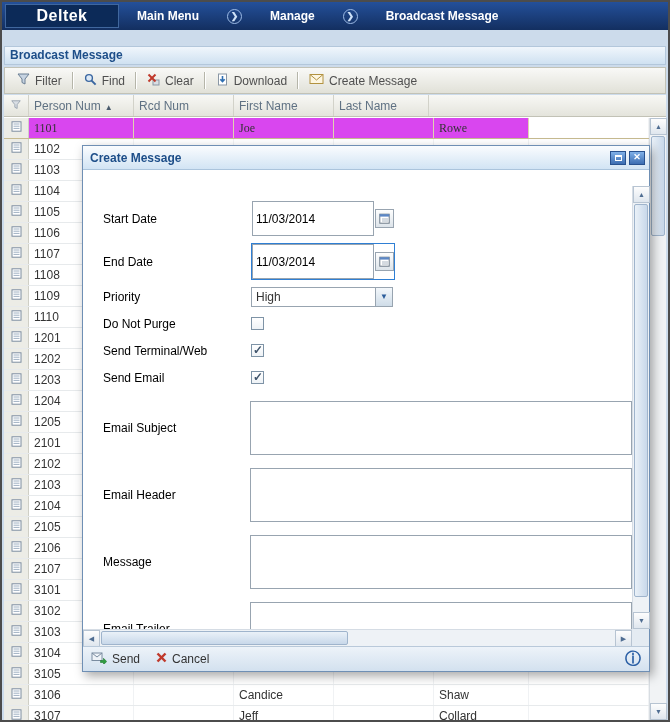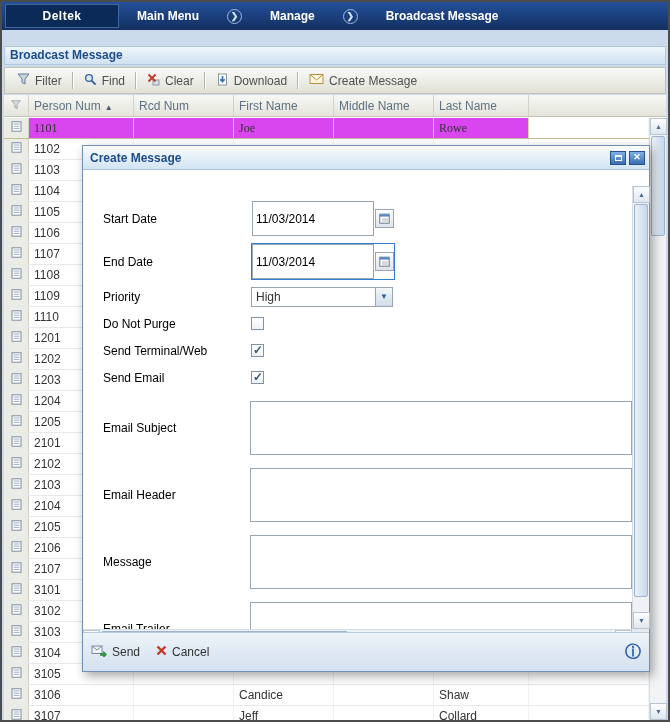--- a/index.html
+++ b/index.html
@@ -16,21 +16,21 @@
 
   
   .topbar {
     position:absolute; top:0; left:0; right:0; height:28px;
     background:linear-gradient(#24509a,#132f60);
     display:flex; align-items:center;
   }
   .logo {
     margin-left:3px; width:114px; height:24px;
     background:#0c2a58; border:1px solid #40679e;
-    color:#fff; font-weight:bold; font-size:12px; letter-spacing:.5px;
+    color:#fff; font-weight:bold; font-size:16px; letter-spacing:.5px;
     display:flex; align-items:center; justify-content:center;
   }
   .nav { display:flex; align-items:center; margin-left:18px; gap:28px;
          color:#fff; font-weight:bold; }
   .nav-item { cursor:default; white-space:nowrap; }
   .nav-arrow {
     width:15px; height:15px; border-radius:50%;
     border:1px solid #9dbbe6; color:#cfe2f8; font-size:9px;
     display:flex; align-items:center; justify-content:center;
   }
@@ -162,21 +162,21 @@
   .dlg-vscroll .sb-thumb { top:18px; bottom:32px; }
 
   .dlg-hscroll { position:absolute; left:0; right:17px; bottom:0; height:17px;
                  background:#eef2f6; border-top:1px solid #d5dce4; }
   .dlg-hscroll .left { left:0; top:0; }
   .dlg-hscroll .right { right:0; top:0; }
   .dlg-hscroll .sb-thumb.h { left:18px; width:45%; }
   .sb-corner { position:absolute; right:0; bottom:0; width:17px; height:17px; background:#e4ebf2; }
 
   .dlg-footer {
-    position:absolute; left:0; right:0; bottom:0; height:39px;
+    position:absolute; left:0; right:0; bottom:0; height:25px;
     background:linear-gradient(#edf3f9,#d3e1ef); border-top:1px solid #b9c9da;
     display:flex; align-items:center; padding:0 8px; gap:16px;
   }
   .fbtn { display:flex; align-items:center; gap:5px; color:#333; cursor:default; }
   .info-icon { margin-left:auto; color:#2a5fa5; font-size:16px; font-weight:bold; line-height:1; cursor:default; }
 </style>
 </head>
 <body>
 
 <header class="topbar">
@@ -251,21 +251,20 @@
         <svg width="10" height="10" viewBox="0 0 13 13">
             <path d="M1 1h11L8 6v5L5 9.5V6z" fill="#d9dee4" stroke="#8a97a5"></path>
           </svg>
       </span>
     </div>
     <div class="gh-cell c-person">
       <span>Person Num</span><span class="sort-arrow">▲</span>
     </div>
     <div class="gh-cell c-rcd">Rcd Num</div>
     <div class="gh-cell c-first">First Name</div>
-    <div class="gh-cell c-middle">Middle Name</div>
     <div class="gh-cell c-last">Last Name</div>
     <div class="gh-cell c-fill"></div>
   </div>
 
   <div class="grid-body">
       <div class="grow selected">
     <div class="g-cell c-icon">
       <span>
         <svg width="11" height="11" viewBox="0 0 11 11">
               <rect x="1" y="0.8" width="9" height="9.4" fill="#fff" stroke="#7d8da0"></rect>

